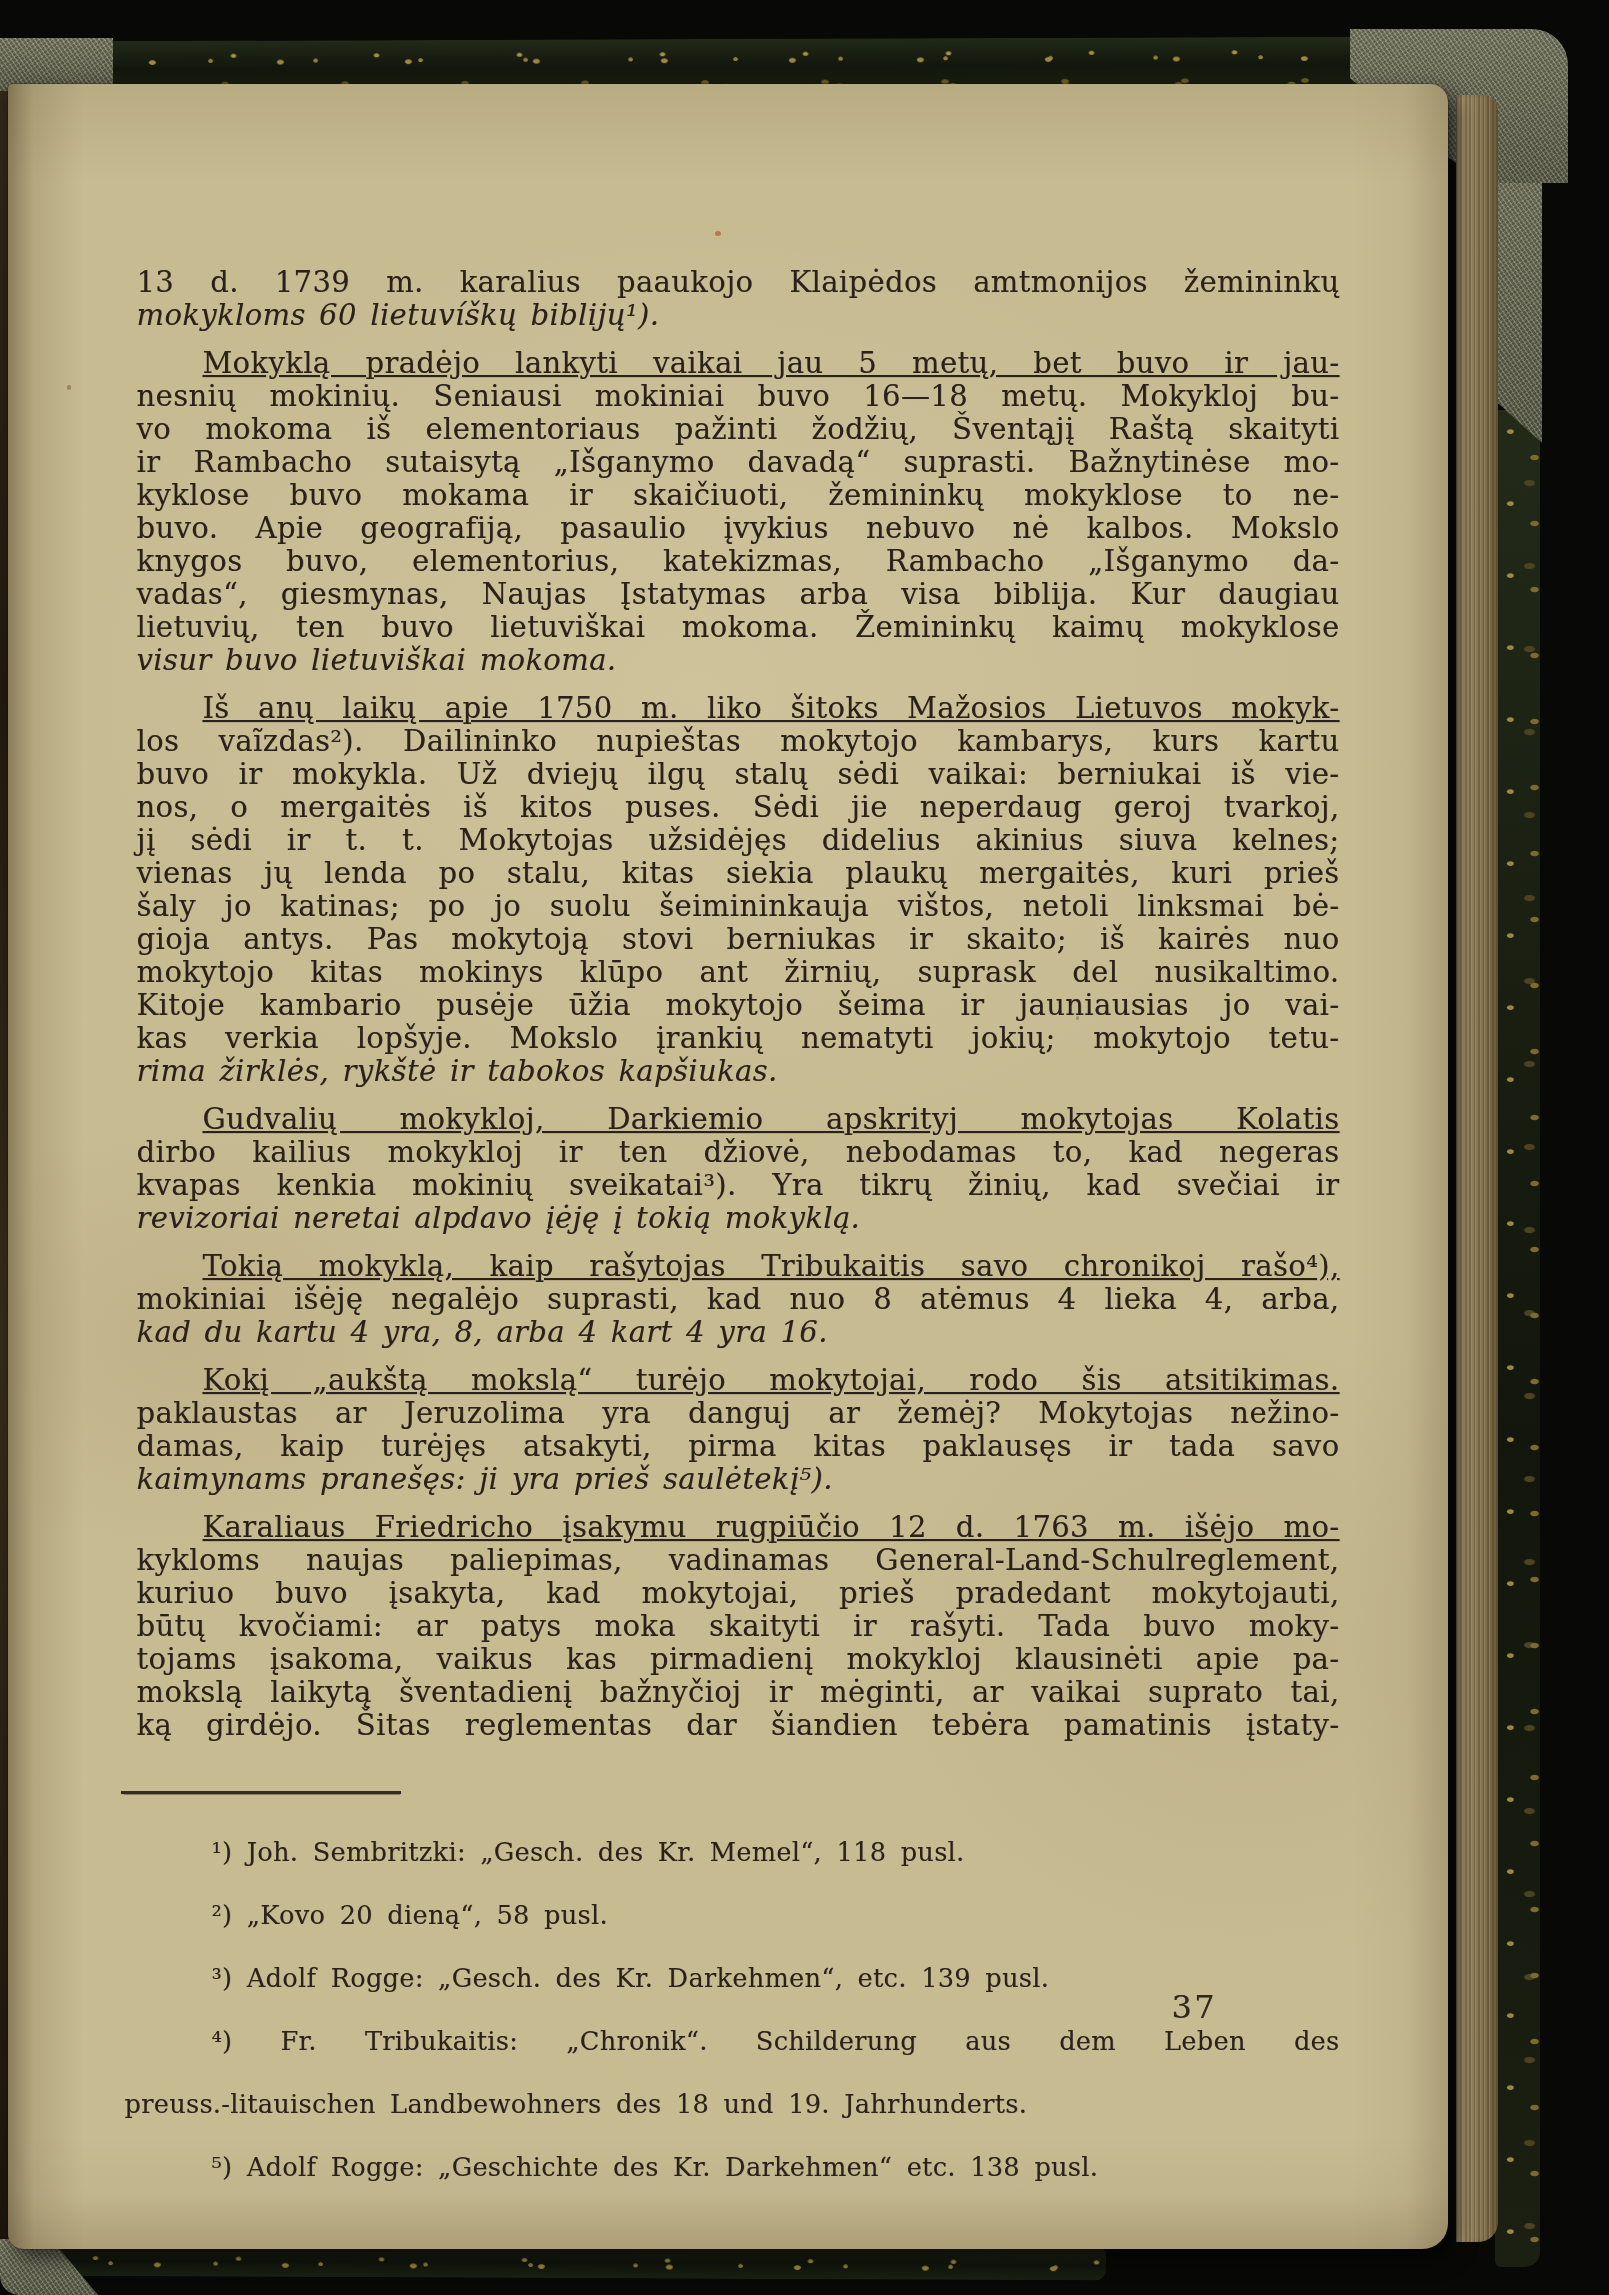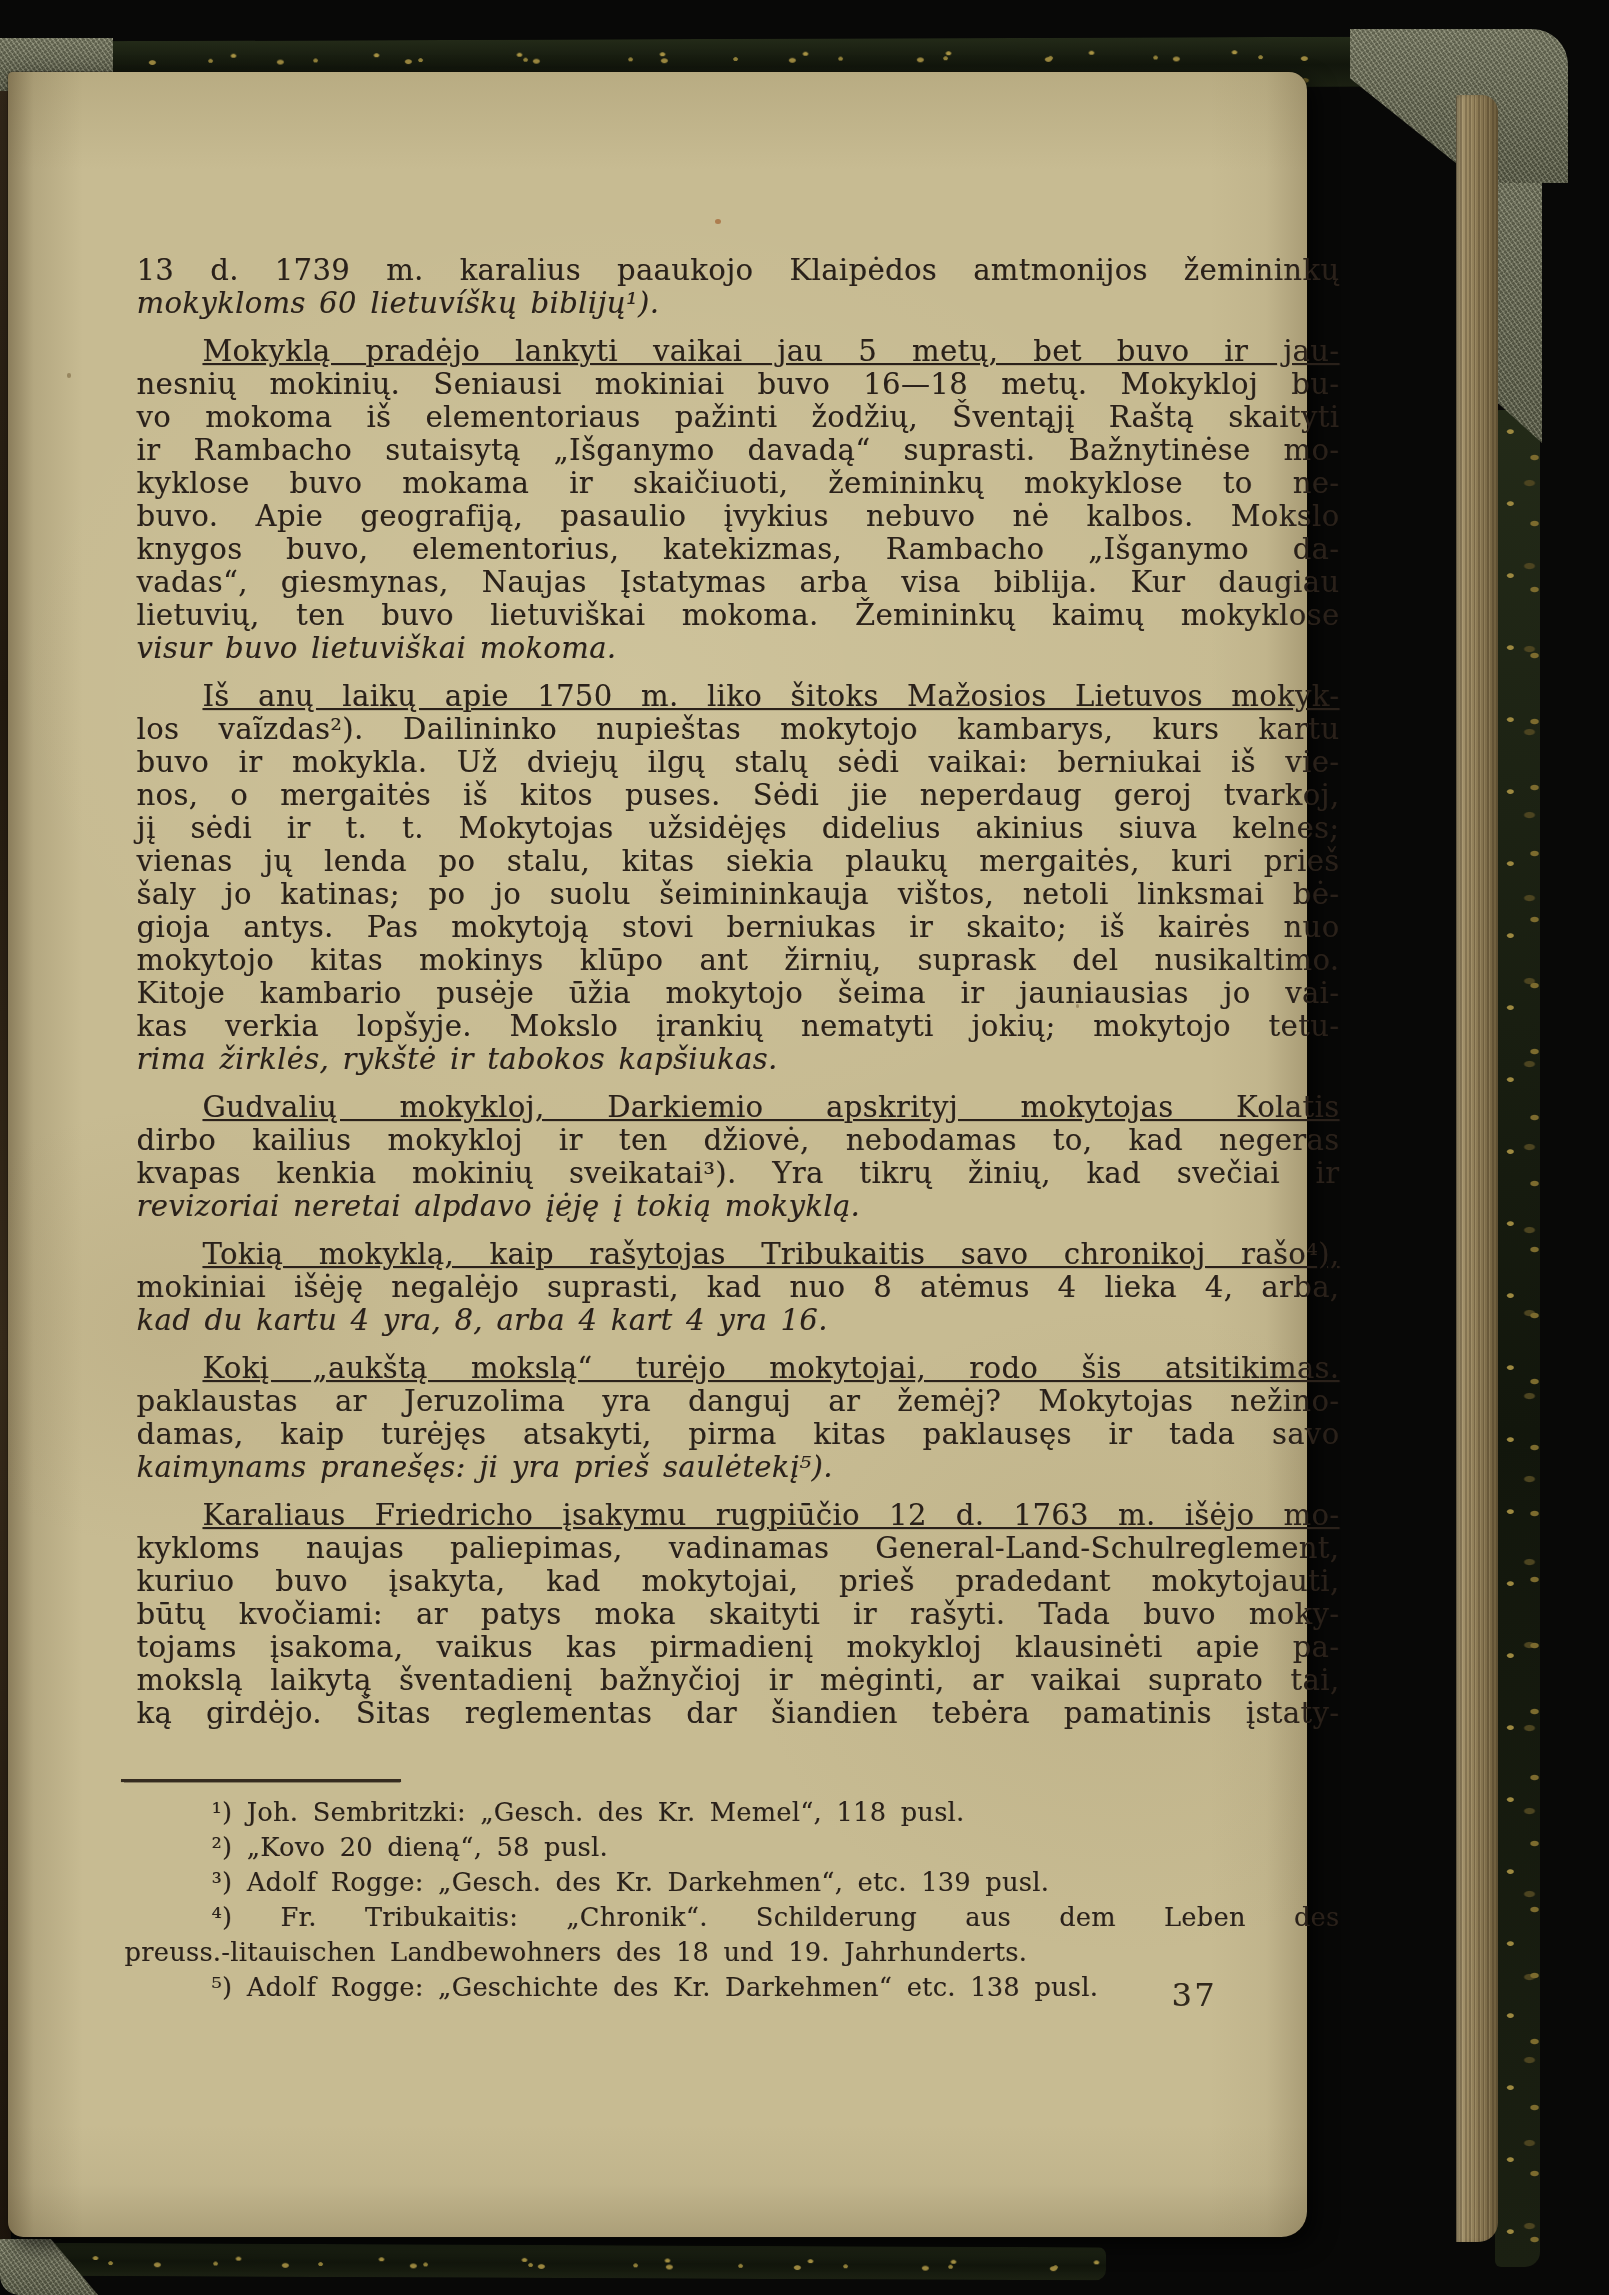--- a/index.html
+++ b/index.html
@@ -26,21 +26,21 @@
   
   .cloth{
     background-color:#6e705a;
     background-image:
       repeating-linear-gradient(55deg, rgba(235,235,215,.14) 0 1.5px, rgba(20,22,14,.16) 1.5px 3.8px),
       repeating-linear-gradient(-35deg, rgba(235,235,215,.08) 0 1.5px, rgba(20,22,14,.12) 1.5px 3.8px),
       linear-gradient(180deg,#7b7d66,#5c5e4a);
   }
   
   .paper{
-    left:7.5px;top:72px;width:1299px;height:2165px;z-index:4;
+    left:7.5px;top:84px;width:1440px;height:2165px;z-index:4;
     background-color:#c7bb92;
     background-image:
       radial-gradient(902px 677px at 48% 28%, rgba(255,250,220,.12), transparent 70%),
       radial-gradient(526px 451px at 86% 72%, rgba(148,133,88,.14), transparent 72%),
       radial-gradient(391px 316px at 12% 58%, rgba(138,118,78,.12), transparent 70%),
       linear-gradient(90deg, rgba(78,63,36,.50) 0px, rgba(78,63,36,.16) 25.6px, rgba(78,63,36,0) 75px),
       linear-gradient(270deg, rgba(92,77,46,.28) 0px, rgba(92,77,46,.06) 41px, transparent 98px),
       linear-gradient(0deg, rgba(92,77,46,.26) 0px, rgba(92,77,46,.06) 53px, transparent 113px),
       linear-gradient(180deg, rgba(125,110,68,.20) 0px, transparent 98px);
     border-radius:4.5px 18px 25.6px 15px;
@@ -79,21 +79,21 @@
   .line.end{text-align-last:left;font-style:italic;}
   .line.ind{text-indent:66px;text-decoration:underline;}
   .fn-rule{left:113px;top:1707px;width:280px;height:3px;background:#352b1f;z-index:5;
     box-shadow:0 0.8px 0.8px rgba(42,33,26,.4);}
   .footnotes{
     left:129px;top:1723px;width:1203px;z-index:5;
     color:#2a211a;font-size:25.6px;line-height:35px;
     letter-spacing:0.3px;word-spacing:6px;
     text-shadow:0.4px 0.4px 0.6px rgba(42,33,26,.3);
   }
-  .fn{text-align:left;}
+  .fn{text-align:left;margin-top:28px;}
   .fn.ind{text-indent:75px;}
   .fn.just{text-align:justify;text-align-last:justify;}
   .fn.out{text-indent:-12px;}
   .pagenum{
     left:1164px;top:1904px;z-index:5;
     color:#31281c;font-size:32px;font-weight:400;letter-spacing:2.3px;
     text-shadow:0.4px 0.4px 0.6px rgba(42,33,26,.35);
   }
 </style>
 </head>

